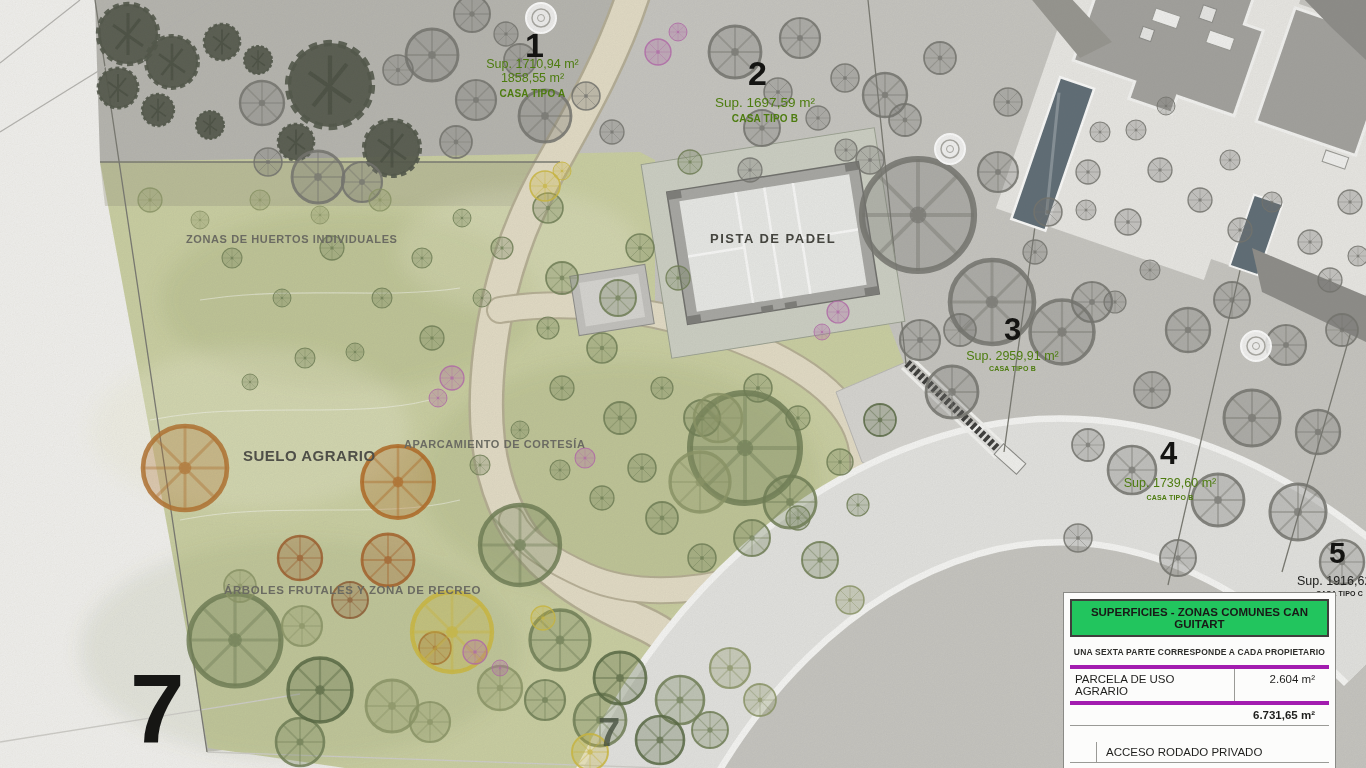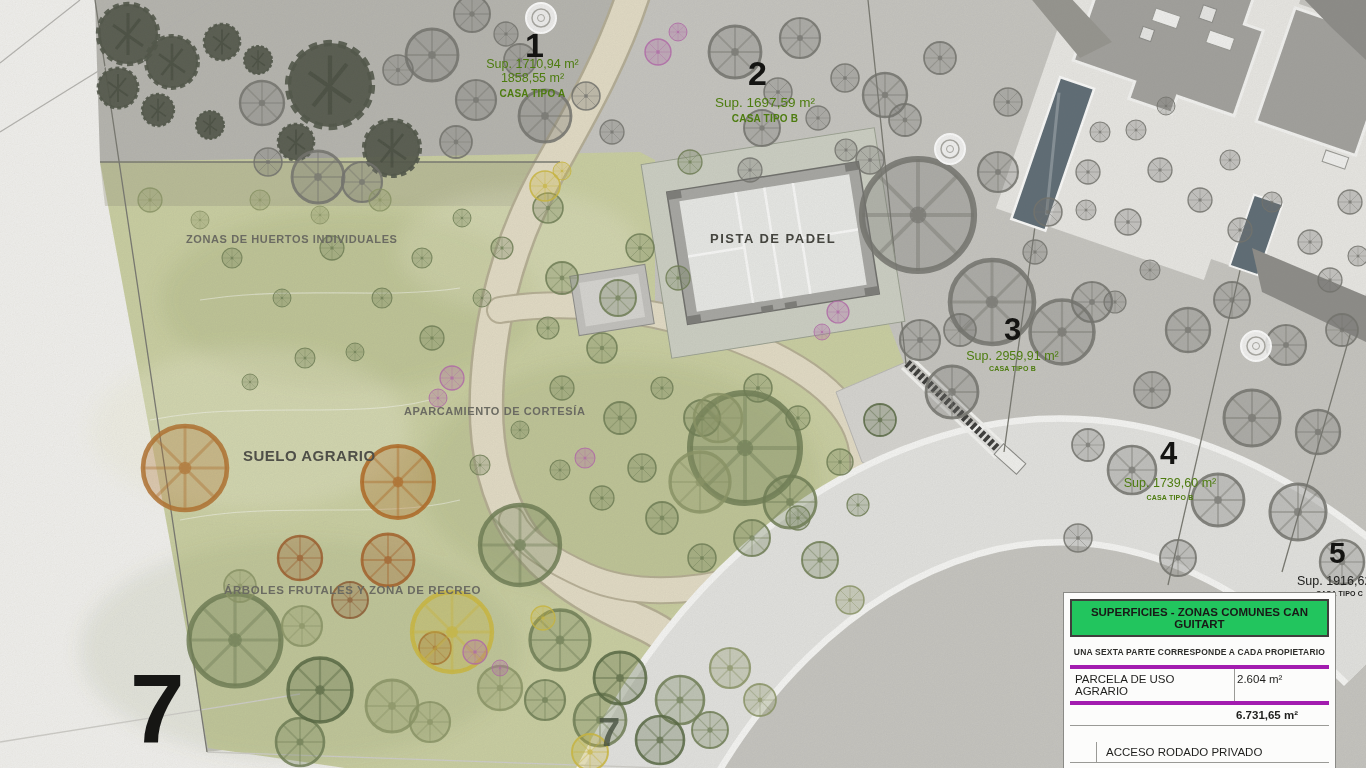--- a/index.html
+++ b/index.html
@@ -32,21 +32,21 @@
     border:2px solid #3f3f3c;background:#22c55e;text-align:center;
     font-weight:bold;font-size:11.5px;padding:5px 1px;color:#191917;
   }
   .legend-sub{
     text-align:center;font-size:8.5px;font-weight:bold;color:#2e2e2b;
     padding:10px 0 8px 0;letter-spacing:.2px;
   }
   .lg-row{display:flex;border-top:4px solid #a21caf;align-items:stretch;gap:21px;}
   .lg-label{flex:1;font-size:11.5px;padding:4px 2px 4px 5px;}
   .lg-val{width:95px;border-left:1px solid #9a9a96;font-size:11.5px;
-    text-align:left;padding:4px 14px 4px 2px;box-sizing:border-box;}
+    text-align:right;padding:4px 14px 4px 2px;box-sizing:border-box;}
   .lg-total .lg-val{border-left:none;font-weight:bold;}
   .lg-end{border-top:1px solid #9a9a96;}
   .lg-gap{height:16px;}
   .lg-sec{border-top:1px solid #9a9a96;border-bottom:1px solid #9a9a96;
     font-weight:bold;font-size:11px;padding:4px 2px 4px 5px;}
   .lg-row2{display:flex;border-bottom:1px solid #9a9a96;}
   .lg-swatch{width:26px;border-right:1px solid #9a9a96;}
   .lg-label2{flex:1;font-size:11.5px;padding:4px 2px 4px 9px;}
 </style>
 </head>
@@ -418,21 +418,21 @@
 <div class="lbl sup-block" style="left:1105px;top:476px;width:130px;">
   <div class="sup-line">Sup. 1739,60 m²</div>
   <div class="casa-line" style="font-size:7px;margin-top:4px;">CASA TIPO B</div>
 </div>
 
 <div class="lbl plot-num" style="left:1329px;top:538px;font-size:30px;">5</div>
 <div class="lbl sup-line" style="left:1297px;top:574px;color:#222220;">Sup. 1916,62 m²</div>
 <div class="lbl casa-line casa5" style="left:1316px;top:588px;color:#222220;font-size:7px;">CASA TIPO C</div>
 
 <div class="lbl zone-lbl" style="left:186px;top:233px;">ZONAS DE HUERTOS INDIVIDUALES</div>
-<div class="lbl zone-lbl" style="left:404px;top:405px;">APARCAMIENTO DE CORTESÍA</div>
+<div class="lbl zone-lbl" style="left:404px;top:438px;">APARCAMIENTO DE CORTESÍA</div>
 <div class="lbl suelo-lbl" style="left:243px;top:447px;">SUELO AGRARIO</div>
 <div class="lbl zone-lbl" style="left:224px;top:584px;font-size:11.5px;">ÁRBOLES FRUTALES Y ZONA DE RECREO</div>
 <div class="lbl padel-lbl" style="left:710px;top:231px;">PISTA DE PADEL</div>
 
 <div class="lbl seven-big" style="left:130px;top:660px;">7</div>
 <div class="lbl seven-small" style="left:598px;top:710px;">7</div>
 
 <div class="legend">
   <div class="legend-title">SUPERFICIES - ZONAS COMUNES CAN GUITART</div>
   <div class="legend-sub">UNA SEXTA PARTE CORRESPONDE A CADA PROPIETARIO</div>

